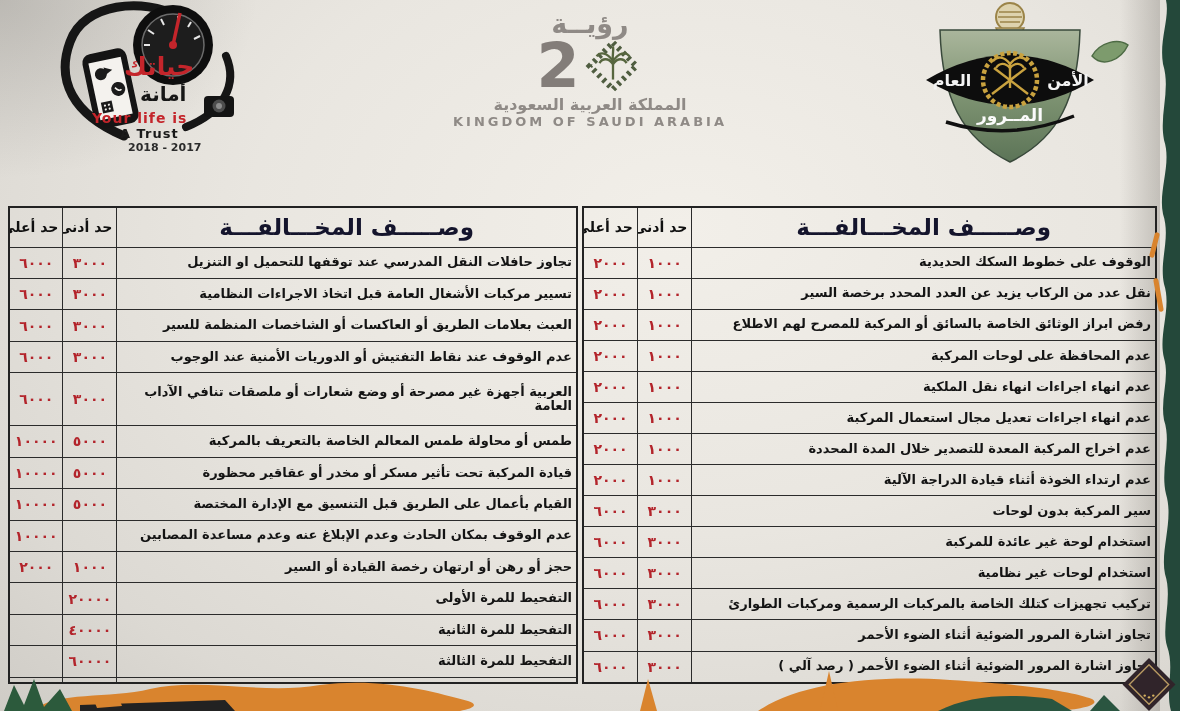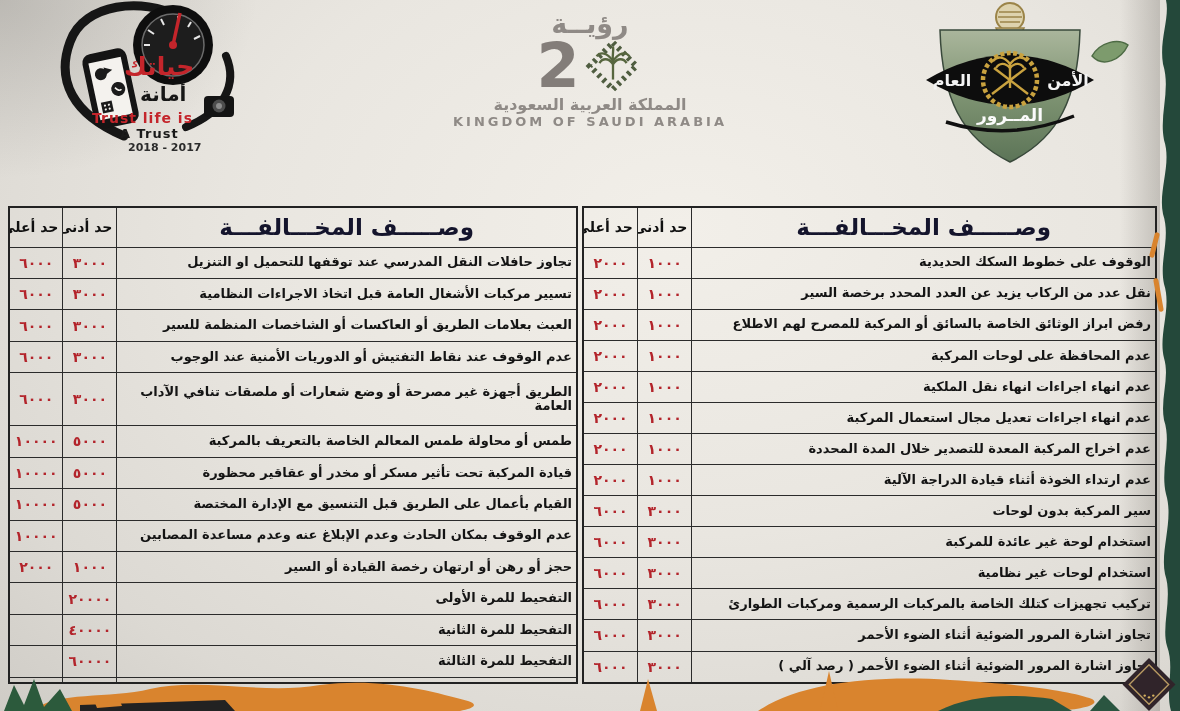--- a/index.html
+++ b/index.html
@@ -96,21 +96,21 @@
           <circle cx="77.5" cy="107.5" r="1.1" fill="#f4f2ee"></circle>
       </g>
       <g>
         <rect x="176" y="96" width="30" height="21" rx="4" fill="#141414"></rect>
         <circle cx="191" cy="106" r="6.5" fill="#4d4d4d"></circle>
         <circle cx="191" cy="106" r="3" fill="#8c8c8c"></circle>
       </g>
     </svg>
     <div class="txt t-hayatak">حياتك</div>
     <div class="txt t-amanah">أمانة</div>
-    <div class="txt t-en1">Trust life is</div>
+    <div class="txt t-en1">Your life is</div>
     <div class="txt t-en2">A Trust</div>
     <div class="txt t-years">2018 - 2017</div>
   </div>
 
   <div class="logo-vision">
     <div class="v-row1">
       <span class="v-ar">رؤيــة</span>
     </div>
     <div class="v-row2">
       <span class="v-num">2</span>
@@ -195,21 +195,21 @@
             <td class="c-desc">العبث بعلامات الطريق أو العاكسات أو الشاخصات المنظمة للسير</td>
             <td class="c-min">٣٠٠٠</td>
             <td class="c-max">٦٠٠٠</td>
           </tr>
           <tr>
             <td class="c-desc">عدم الوقوف عند نقاط التفتيش أو الدوريات الأمنية عند الوجوب</td>
             <td class="c-min">٣٠٠٠</td>
             <td class="c-max">٦٠٠٠</td>
           </tr>
           <tr>
-            <td class="c-desc">الطريق أجهزة غير مصرحة أو وضع شعارات أو ملصقات تنافي الآداب العامة</td>
+            <td class="c-desc">العربية أجهزة غير مصرحة أو وضع شعارات أو ملصقات تنافي الآداب العامة</td>
             <td class="c-min">٣٠٠٠</td>
             <td class="c-max">٦٠٠٠</td>
           </tr>
           <tr>
             <td class="c-desc">طمس أو محاولة طمس المعالم الخاصة بالتعريف بالمركبة</td>
             <td class="c-min">٥٠٠٠</td>
             <td class="c-max">١٠٠٠٠</td>
           </tr>
           <tr>
             <td class="c-desc">قيادة المركبة تحت تأثير مسكر أو مخدر أو عقاقير محظورة</td>

